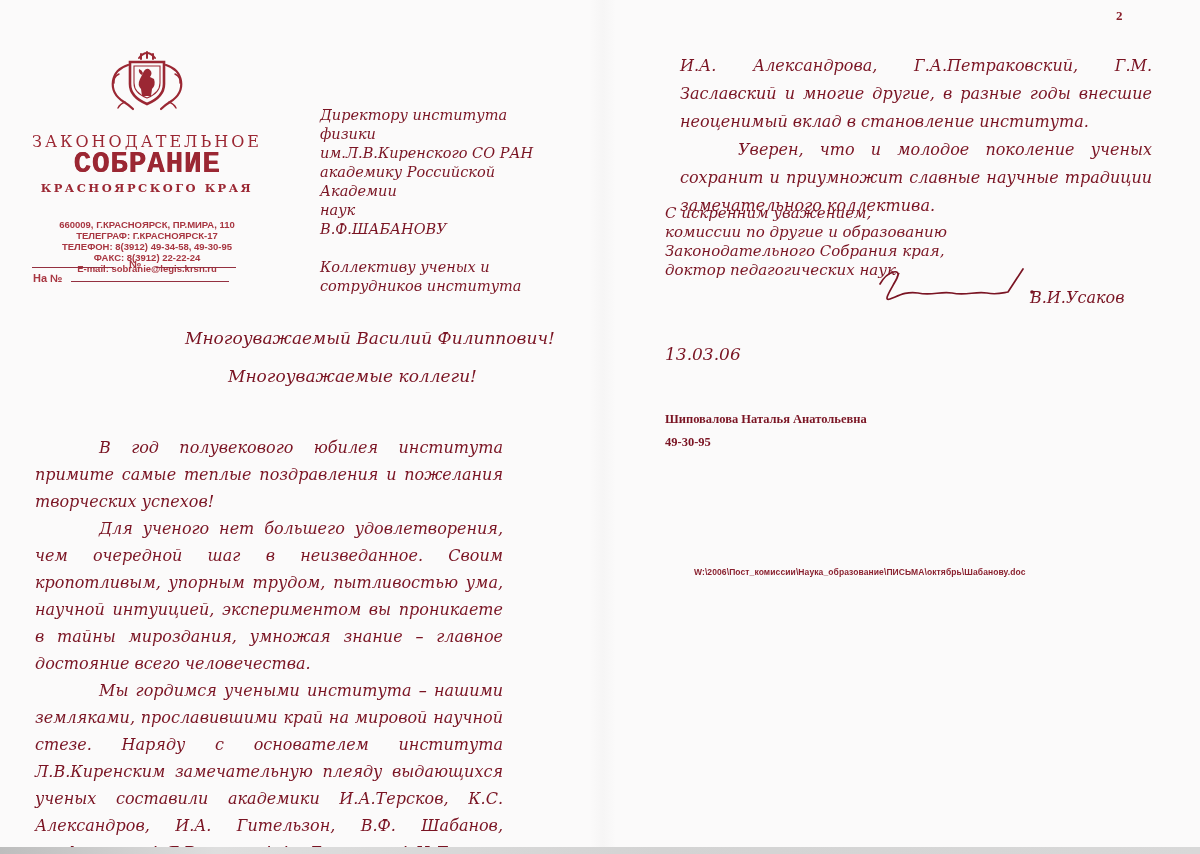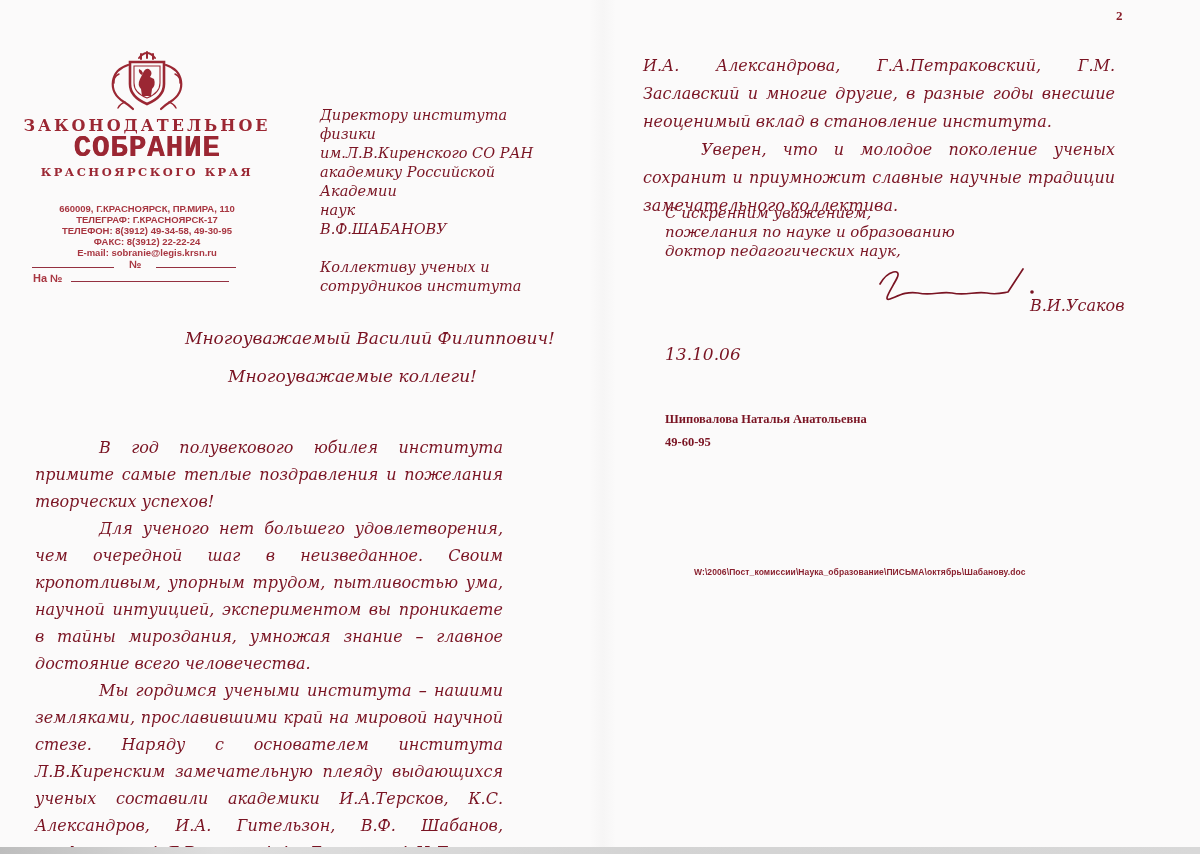--- a/index.html
+++ b/index.html
@@ -10,44 +10,44 @@
   *{box-sizing:border-box;}
   html,body{margin:0;padding:0;}
   body{
     width:1200px;height:854px;position:relative;overflow:hidden;
     background:#fbfafa;
     font-family:"DejaVu Serif", serif;
   }
   .abs{position:absolute;}
   
   .letterhead{left:18px;top:50px;width:258px;text-align:center;color:var(--head);}
-  .lh-title1{font-family:"DejaVu Serif",serif;font-weight:bold;font-size:16px;letter-spacing:3px;margin-top:0;}
+  .lh-title1{font-family:"DejaVu Serif",serif;font-weight:normal;font-size:16px;letter-spacing:3px;margin-top:16px;}
   .lh-title2{font-family:Liberation Mono, monospace;font-weight:bold;font-size:29px;letter-spacing:1px;line-height:28px;text-shadow:0.6px 0 currentColor;}
   .lh-title3{font-family:"DejaVu Serif",serif;font-weight:bold;font-size:11.5px;letter-spacing:2.5px;margin-top:2px;}
   .lh-comm{font-family:"Liberation Sans",sans-serif;font-weight:bold;font-size:11.5px;letter-spacing:.4px;margin-top:3px;line-height:14px;}
   .lh-addr{font-family:"Liberation Sans",sans-serif;font-weight:bold;font-size:9.5px;line-height:11px;color:var(--addr);margin-top:24px;}
   .lh-addr div{white-space:nowrap;}
   
   .rline{display:inline-block;border-bottom:1.5px solid #943040;height:1px;vertical-align:baseline;}
   .ref1{left:32px;top:258px;width:230px;color:var(--addr);font-family:"Liberation Sans",sans-serif;font-weight:bold;font-size:11px;}
   .ref2{left:33px;top:272px;width:230px;color:var(--addr);font-family:"Liberation Sans",sans-serif;font-weight:bold;font-size:11px;}
   
   .script{font-style:italic;color:var(--ink);font-family:"DejaVu Serif",serif;}
   .addressee{left:320px;top:106px;width:230px;font-size:14.5px;line-height:19px;}
   .addressee .gap{height:19px;}
   .salut1{left:185px;top:328px;font-size:17px;}
   .salut2{left:228px;top:366px;font-size:17px;}
   .body1{left:35px;top:434px;width:468px;font-size:16px;line-height:27px;text-align:justify;}
   .body1 p{margin:0;text-indent:64px;}
   .body1 p.cont{text-align-last:justify;}
-  .body2{left:643px;top:52px;width:472px;font-size:16px;line-height:28px;text-align:justify;}
+  .body2{left:680px;top:52px;width:472px;font-size:16px;line-height:28px;text-align:justify;}
   .body2 p{margin:0;}
   .body2 p.ind{text-indent:58px;}
   .sigblock{left:665px;top:204px;width:320px;font-size:15px;line-height:19px;}
-  .signame{left:1030px;top:296px;font-size:16px;}
+  .signame{left:1030px;top:288px;font-size:16px;}
   .sig-svg{left:872px;top:262px;}
   .dateline{left:665px;top:344px;font-size:17px;}
   .executor{left:665px;top:408px;color:var(--ink);font-family:"Liberation Serif",serif;font-weight:bold;font-size:12.5px;line-height:23px;}
   .filepath{left:694px;top:567px;color:#8a2230;font-family:"Liberation Sans",sans-serif;font-size:8.5px;font-weight:bold;letter-spacing:.1px;}
   .pagenum{left:1116px;top:8px;color:#8a1f2b;font-family:"Liberation Serif",serif;font-weight:bold;font-size:13px;}
   
   .scan-bottom{left:0;bottom:0;width:1200px;height:7px;
     background:linear-gradient(to right,#bdbdbd,#dedede 18%,#d3d3d3 55%,#d8d8d8);}
   .gutter{left:590px;top:0;width:26px;height:847px;background:linear-gradient(to right,rgba(0,0,0,0),rgba(120,120,120,.035),rgba(0,0,0,0));}
 </style>
@@ -119,36 +119,37 @@
 
 <div class="abs pagenum">2</div>
 
 <div class="abs script body2">
   <p>И.А. Александрова, Г.А.Петраковский, Г.М. Заславский и многие другие, в разные годы внесшие неоценимый вклад в становление института.</p>
   <p class="ind">Уверен, что и молодое поколение ученых сохранит и приумножит славные научные традиции замечательного коллектива.</p>
 </div>
 
 <div class="abs script sigblock">
   <div>С искренним уважением,</div>
-  <div>пожелания по науке и образованию</div>
+  <div>комиссии по другие и образованию</div>
+  <div>Законодательного Собрания края,</div>
   <div>доктор педагогических наук,</div>
 </div>
 
 <div class="abs sig-svg">
   <svg width="185" height="55" viewBox="0 0 185 55" aria-hidden="true">
     <g fill="none" stroke="#7a1423" stroke-width="1.7" stroke-linecap="round">
       <path d="M8 22 C 16 8, 30 6, 25 16 C 20 26, 10 40, 18 37 C 26 34, 34 29, 46 31 C 60 34, 68 29, 80 31 C 94 34, 103 29, 115 31 C 124 33, 130 31, 136 30 L 151 7"></path>
       <circle cx="160" cy="30" r="1.8" fill="#7a1423" stroke="none"></circle>
     </g>
   </svg>
 </div>
 <div class="abs script signame">В.И.Усаков</div>
 
-<div class="abs script dateline">13.10.06</div>
+<div class="abs script dateline">13.03.06</div>
 
 <div class="abs executor">
   <div>Шиповалова Наталья Анатольевна</div>
-  <div>49-60-95</div>
+  <div>49-30-95</div>
 </div>
 
 <div class="abs filepath">W:\2006\Пост_комиссии\Наука_образование\ПИСЬМА\октябрь\Шабанову.doc</div>
 
 <div class="abs scan-bottom"></div>
 
 </body></html>

